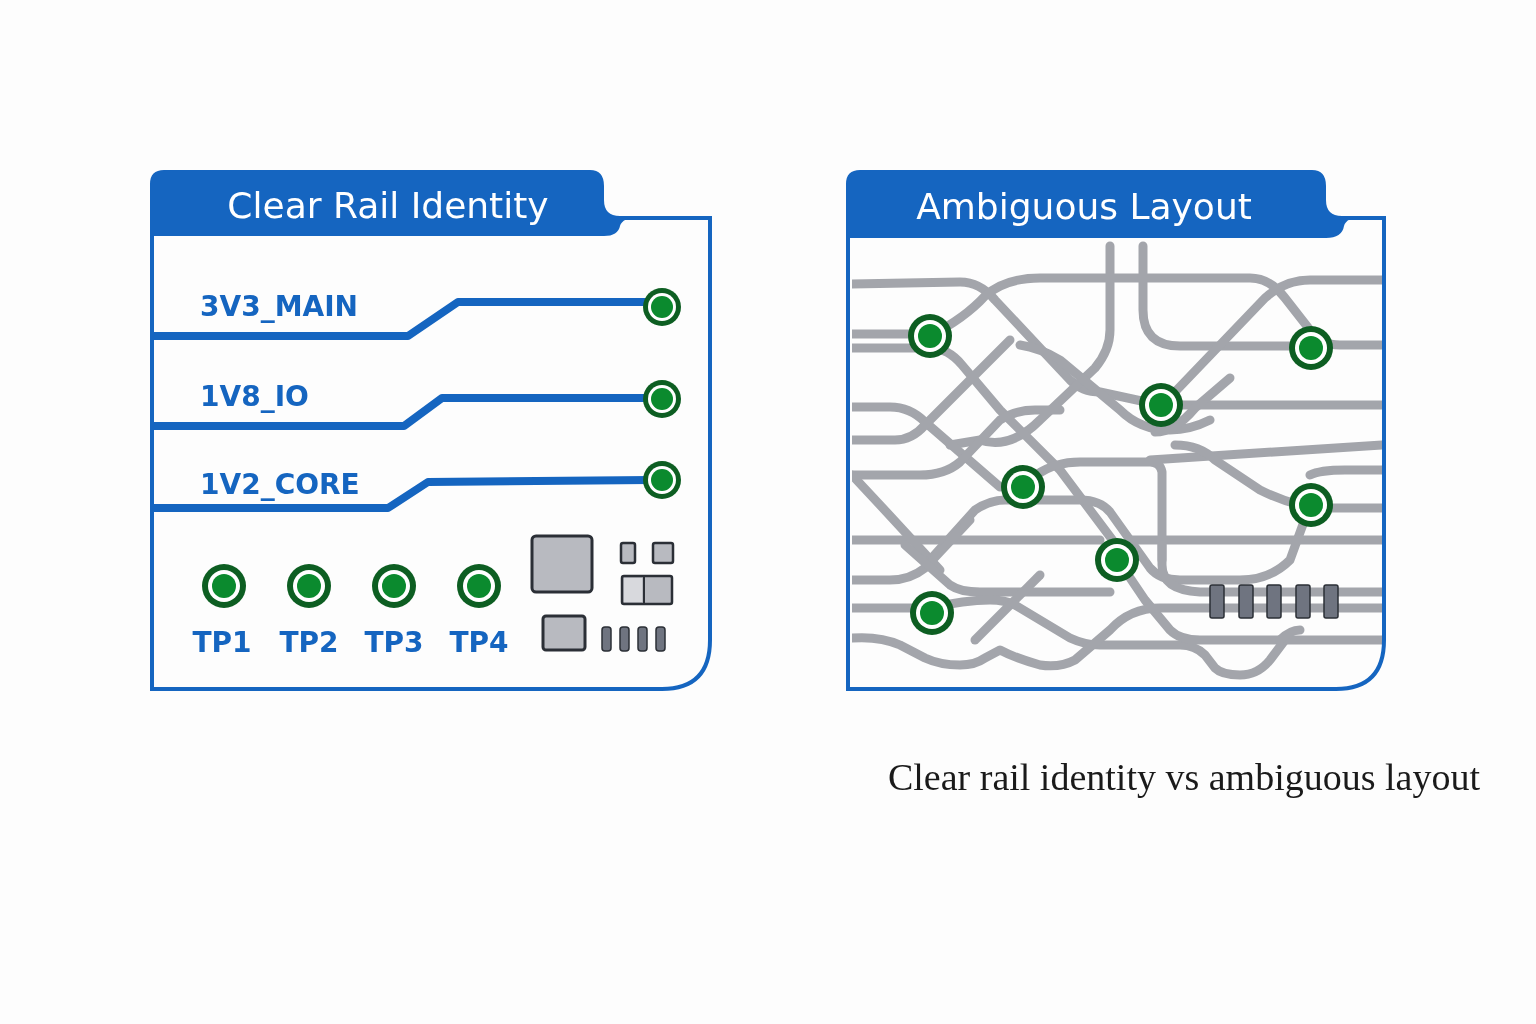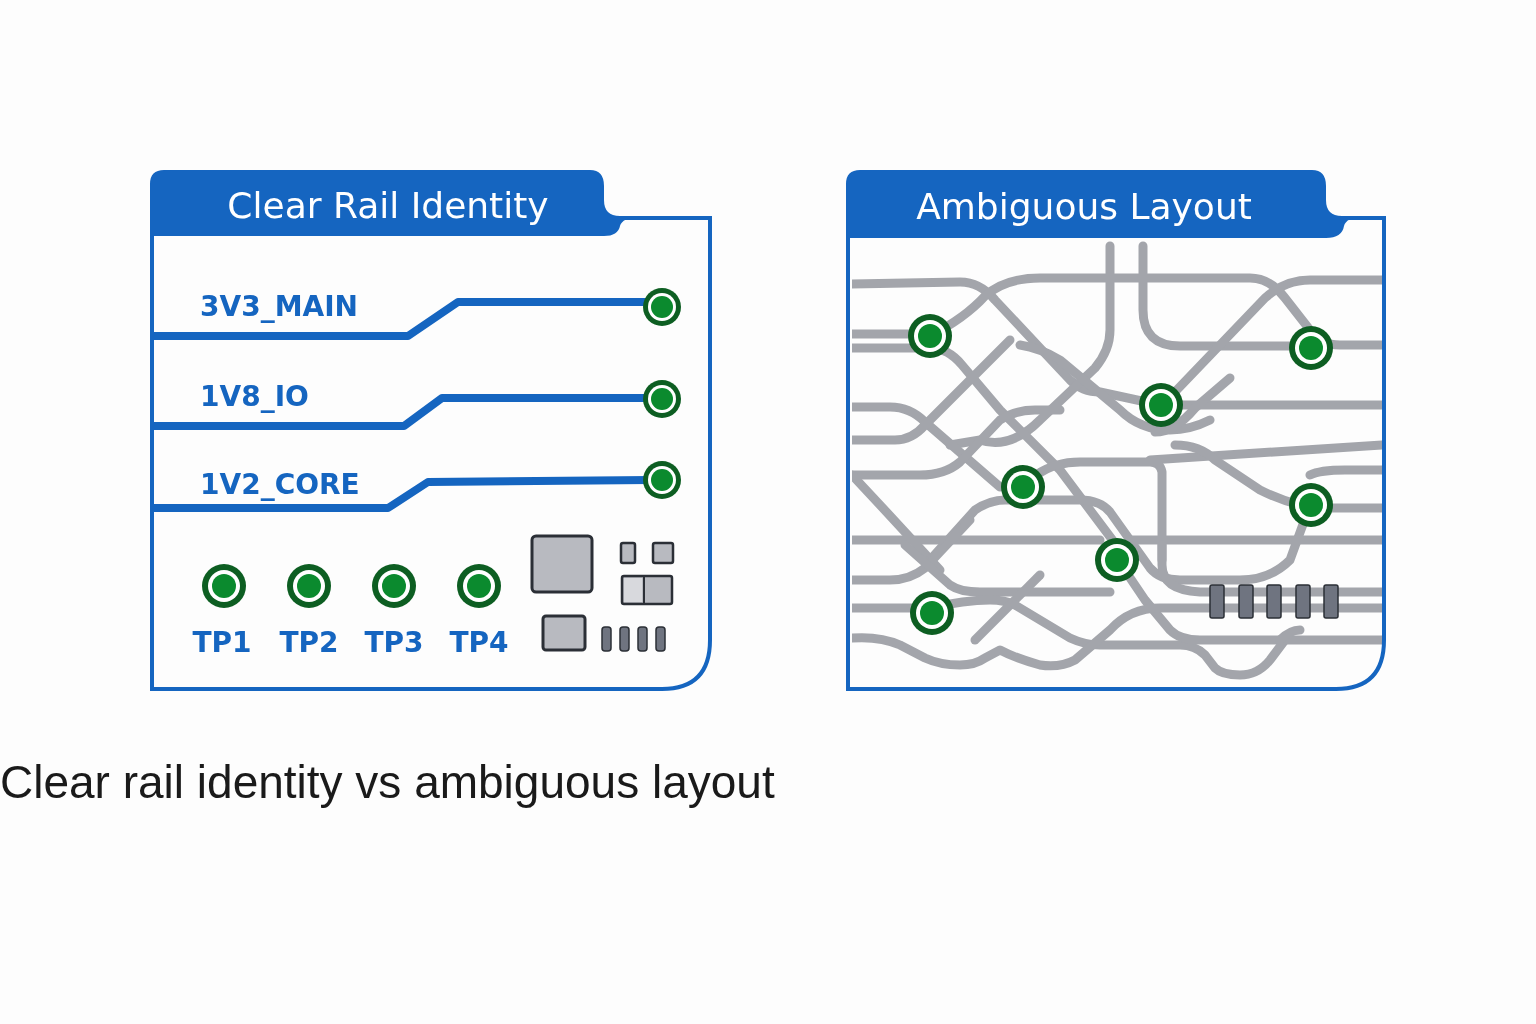--- a/index.html
+++ b/index.html
@@ -2,22 +2,22 @@
 <html><head>
 <meta charset="utf-8">
 <style>
   html, body { margin: 0; padding: 0; background: #fdfdfd; }
   body { width: 1536px; height: 1024px; position: relative; overflow: hidden;
          font-family: "DejaVu Sans", "Liberation Sans", sans-serif; }
   .panel-svg { position: absolute; left: 0; top: 0; }
   .title-text { font-family: "DejaVu Sans", "Liberation Sans", sans-serif; font-size: 36px; fill: #ffffff; font-weight: normal; }
   .rail-label { font-family: "DejaVu Sans", "Liberation Sans", sans-serif; font-size: 28px; font-weight: bold; fill: #1565c0; }
   .tp-label { font-family: "DejaVu Sans", "Liberation Sans", sans-serif; font-size: 28px; font-weight: bold; fill: #1565c0; }
-  .caption { position: absolute; left: 0; width: 1480px; top: 755px; text-align: left;
-             font-family: Liberation Sans, sans-serif; font-size: 46px; color: #1a1a1a; }
+  .caption { position: absolute; left: 0; width: 1480px; top: 755px; text-align: right;
+             font-family: Liberation Serif, serif; font-size: 38px; color: #1a1a1a; }
 </style>
 </head>
 <body>
 
 <svg class="panel-svg" width="1536" height="1024" viewBox="0 0 1536 1024">
 
   <g>
 
     <path d="M152 195 L152 689 L662 689 Q710 689 710 640 L710 218 L622 218" fill="none" stroke="#1565c0" stroke-width="4"></path>
 

